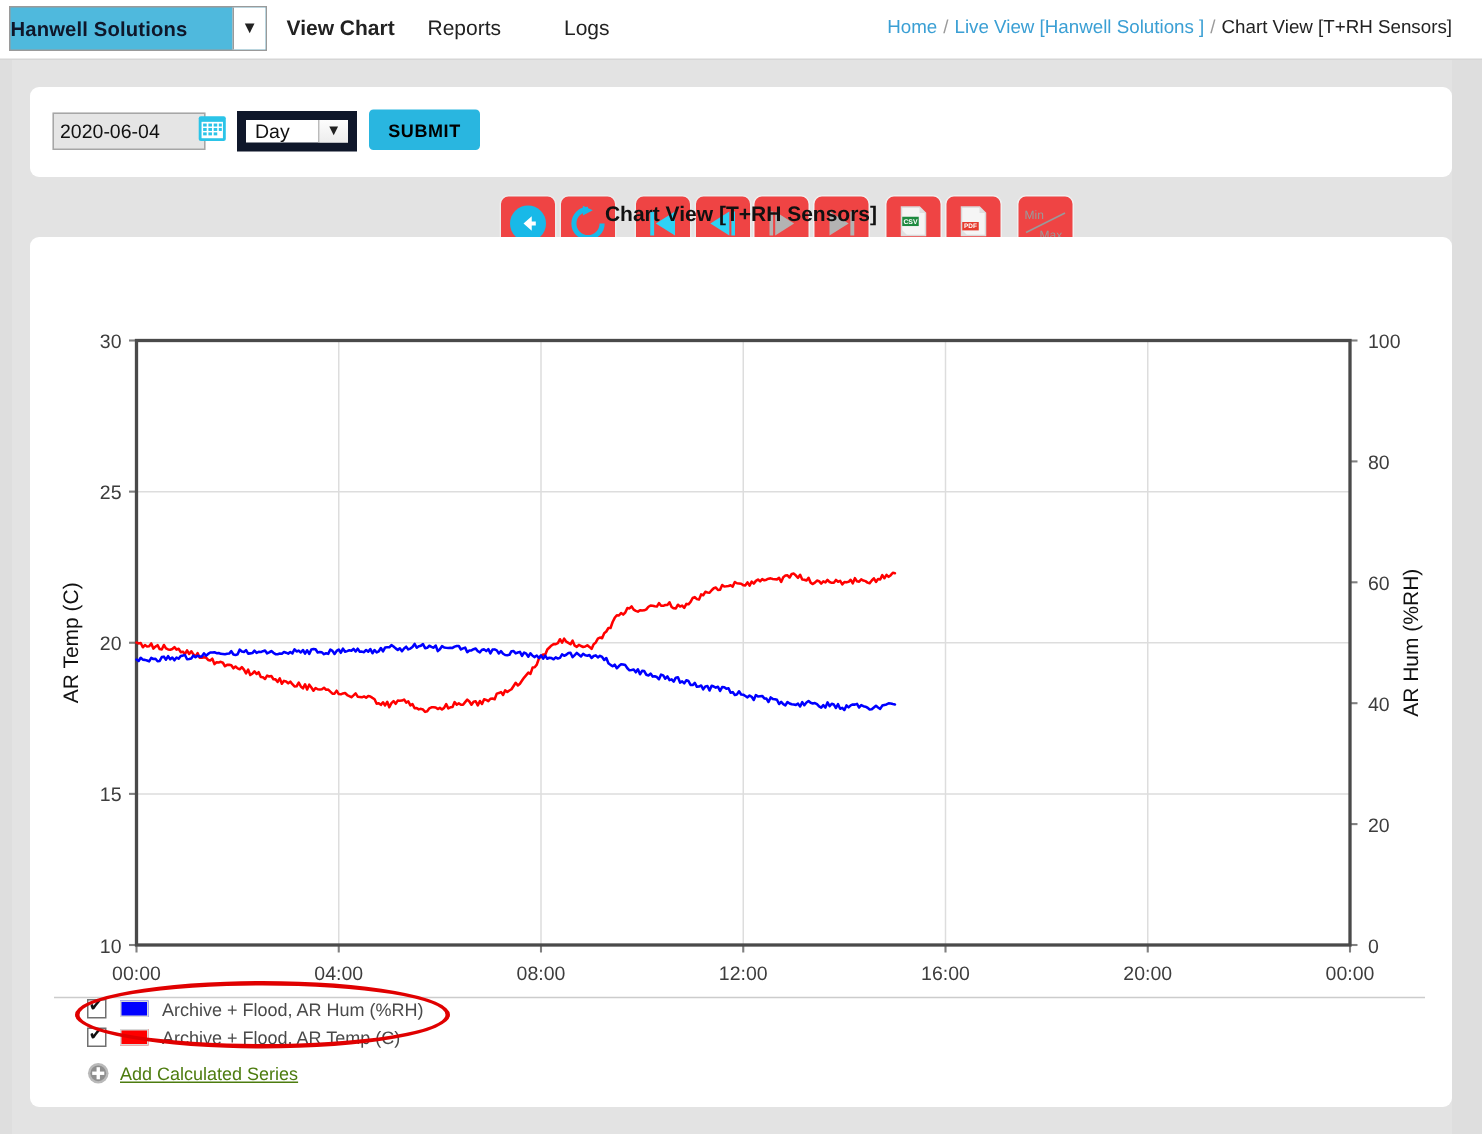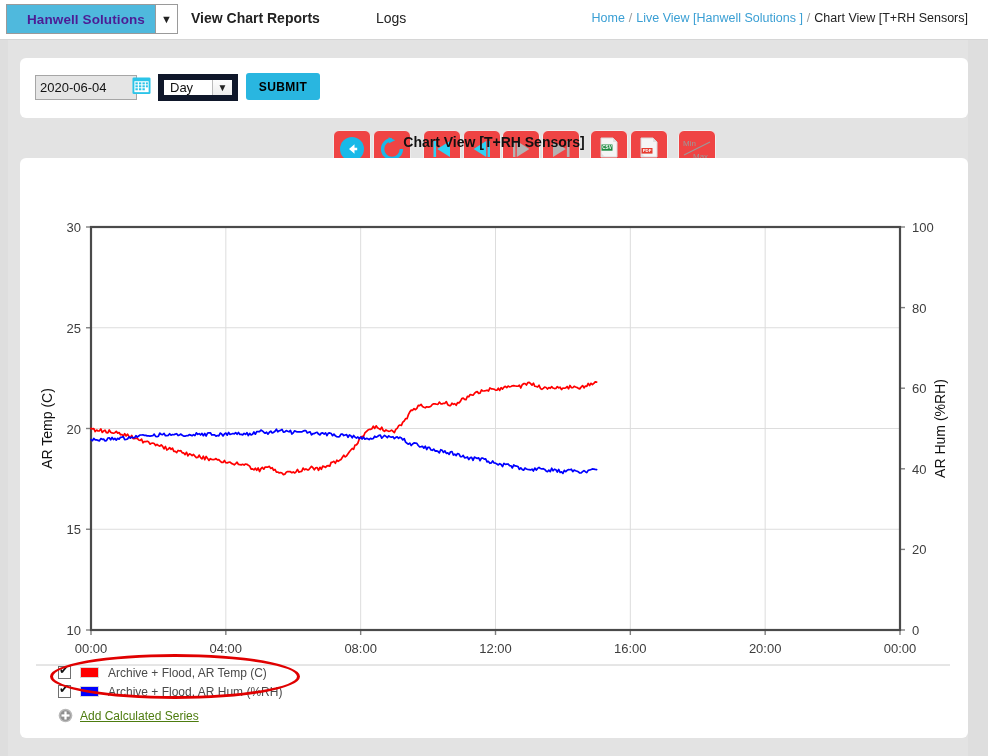--- a/index.html
+++ b/index.html
@@ -23,43 +23,43 @@
   #site-select {
     position: absolute; left: 6px; top: 4px;
     width: 172px; height: 30px;
     display: flex; align-items: stretch;
     border: 1px solid #9a9a9a;
     background: #4fb9dd;
   }
   #site-select .sel-label {
     flex: 1 1 auto;
     display: flex; align-items: center;
-    padding-left: 20px;
-    color: #4c1d95;
+    padding-left: 0;
+    color: #0f172a;
     font-weight: bold;
     font-size: 13.5px;
     letter-spacing: .1px;
     white-space: nowrap;
   }
   #site-select .sel-arrow {
     width: 22px;
     background: #ffffff;
     border-left: 1px solid #9a9a9a;
     display: flex; align-items: center; justify-content: center;
     color: #222; font-size: 11px;
   }
   .navlink {
     position: absolute; top: 10px;
     font-size: 14px;
     color: #222;
     white-space: nowrap;
   }
   .navlink.active { font-weight: bold; }
   #nav-viewdata { left: 191px; }
-  #nav-reports  { left: 267px; font-weight: bold; }
+  #nav-reports  { left: 285px; }
   #nav-logs     { left: 376px; }
 
   #breadcrumb {
     position: absolute; right: 20px; top: 11px;
     font-size: 12.5px;
     white-space: nowrap;
     color: #222;
   }
   #breadcrumb .crumb-link { color: #3a9fd4; }
   #breadcrumb .crumb-sep  { color: #9a9a9a; margin: 0 4px; }
@@ -392,27 +392,27 @@
           <text x="880" y="495" text-anchor="middle" font-family="&quot;Liberation Sans&quot;,sans-serif" font-size="13" fill="#3d3d3d">00:00</text>
           <text x="0" y="0" text-anchor="middle" font-family="&quot;Liberation Sans&quot;,sans-serif" font-size="14" fill="#111" transform="translate(32,270.5) rotate(-90)">AR Temp (C)</text>
           <text x="0" y="0" text-anchor="middle" font-family="&quot;Liberation Sans&quot;,sans-serif" font-size="14" fill="#111" transform="translate(925,270.5) rotate(-90)">AR Hum (%RH)</text>
         </g>
       <line x1="16" y1="507" x2="930" y2="507" stroke="#cccccc" stroke-width="1"></line>
     </svg>
 
     <div id="legend">
       <div class="legend-row">
         <span class="legend-cb"></span>
-        <span class="legend-swatch" id="sw0" style="background: rgb(255, 0, 0);"></span>
-        <span class="legend-label">Archive + Flood, AR Temp (C)</span>
+        <span class="legend-swatch" id="sw1" style="background: rgb(0, 0, 255);"></span>
+        <span class="legend-label">Archive + Flood, AR Hum (%RH)</span>
       </div>
       <div class="legend-row">
         <span class="legend-cb"></span>
-        <span class="legend-swatch" id="sw1" style="background: rgb(0, 0, 255);"></span>
-        <span class="legend-label">Archive + Flood, AR Hum (%RH)</span>
+        <span class="legend-swatch" id="sw0" style="background: rgb(255, 0, 0);"></span>
+        <span class="legend-label">Archive + Flood, AR Temp (C)</span>
       </div>
       <div id="add-series-row">
         <svg id="add-series-icon" viewBox="0 0 16 16">
           <circle cx="8" cy="8" r="7.3" fill="#b9b9b9"></circle>
           <circle cx="8" cy="8" r="5.6" fill="#8f8f8f"></circle>
           <rect x="6.8" y="3.7" width="2.4" height="8.6" fill="#ffffff"></rect>
           <rect x="3.7" y="6.8" width="8.6" height="2.4" fill="#ffffff"></rect>
         </svg>
         <span id="add-series-link">Add Calculated Series</span>
       </div>

